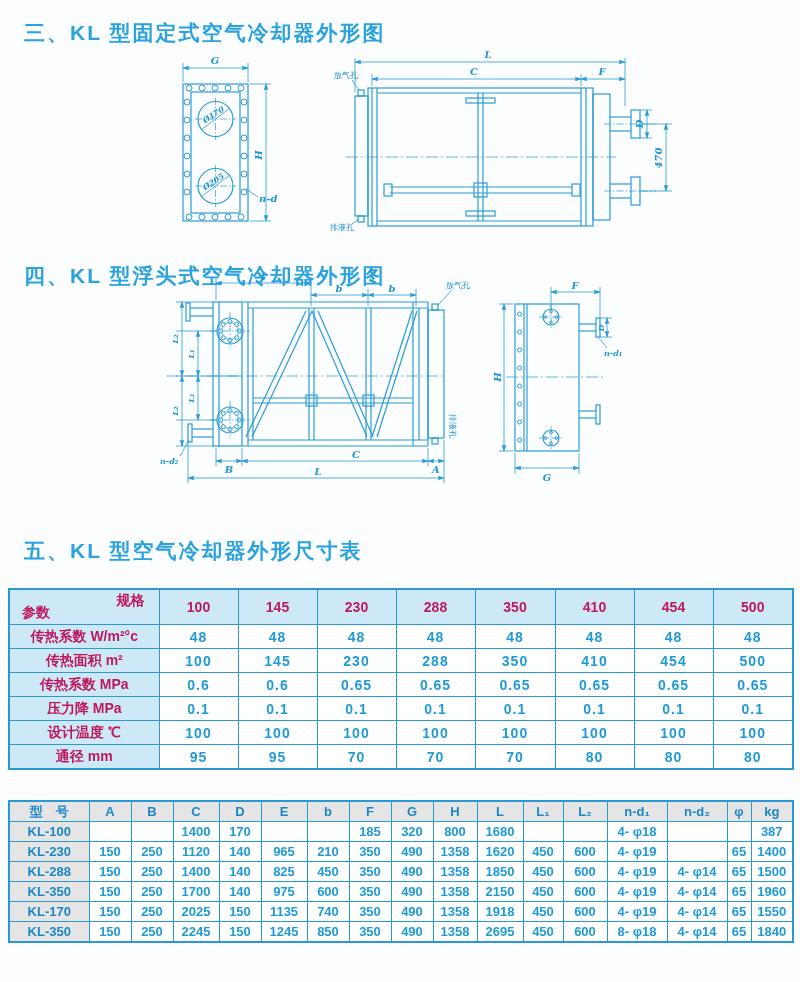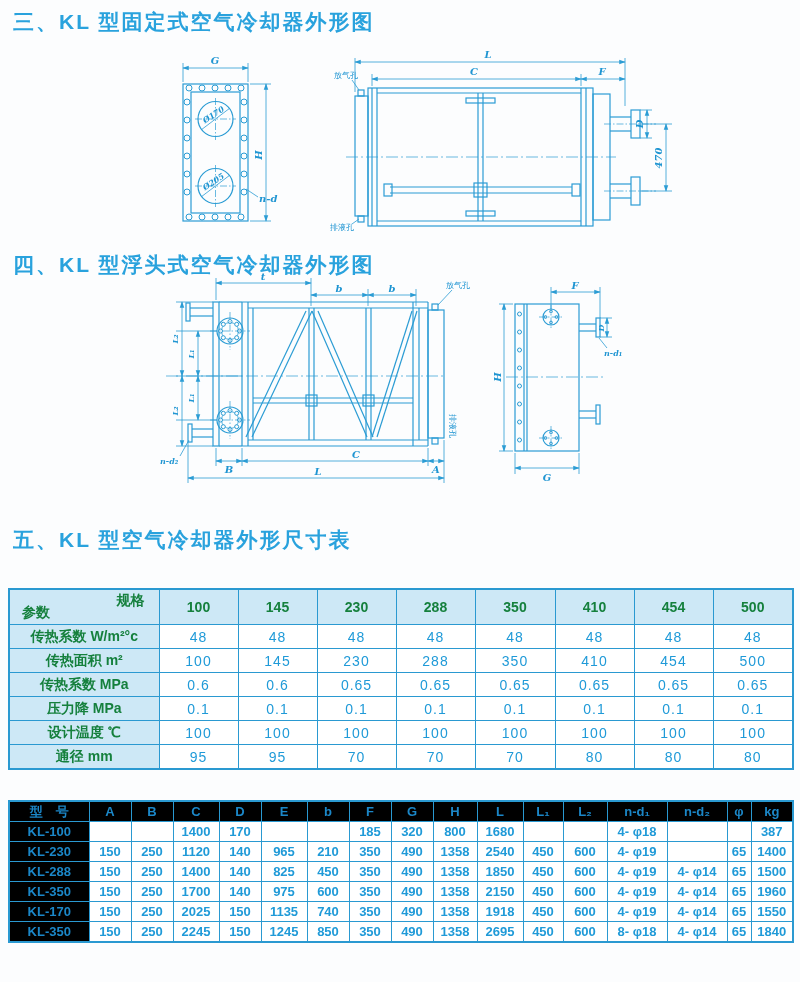--- a/index.html
+++ b/index.html
@@ -1,18 +1,18 @@
 <!DOCTYPE html>
 <html><head>
 <meta charset="utf-8">
 <style>
   html,body{margin:0;padding:0;background:#e9ecee;}
   .page{position:relative;width:800px;height:982px;margin:0 auto;background:#fcfdfe;
         font-family:"Liberation Sans",sans-serif;overflow:hidden;}
-  .sec{position:absolute;left:13px;margin:0;font-size:21px;font-weight:bold;
+  .sec{position:absolute;left:13px;margin:11px;font-size:21px;font-weight:bold;
        color:#29a2dd;letter-spacing:2px;white-space:nowrap;}
   #sec3{top:8px;} #sec4{top:251px;} #sec5{top:526px;}
   .dwg{position:absolute;}
   #svgA{left:148px;top:44px;} #svgB{left:338px;top:46px;}
   #svgC{left:146px;top:276px;} #svgD{left:494px;top:276px;}
 
   svg{overflow:visible;}
   .st{stroke:#2b9cd4;stroke-width:1.2;fill:none;}
   .dl{stroke:#2b9cd4;stroke-width:0.8;fill:none;}
   .cl{stroke:#2b9cd4;stroke-width:0.7;fill:none;stroke-dasharray:12 3 2 3;}
@@ -21,25 +21,25 @@
   .dims{font:italic bold 8px "DejaVu Serif",serif;fill:#1f95d2;}
   .zh{font:8px "Liberation Sans",sans-serif;fill:#1f95d2;}
   .hole{stroke:#2b9cd4;stroke-width:1;fill:#fcfdfe;}
 
   table{border-collapse:collapse;table-layout:fixed;position:absolute;
         border:2px solid #2a99d1;background:#fff;}
   #t1{left:8px;top:588px;width:784px;}
   #t2{left:8px;top:800px;width:784px;}
   th,td{border:1px solid #2a99d1;text-align:center;padding:0;overflow:hidden;white-space:nowrap;}
   #t1 th,#t1 td{height:23px;font-size:14px;}
-  #t1 td{color:#1f9ad8;font-weight:normal;letter-spacing:1px;}
-  #t1 th{background:#cde8f6;color:#15803d;font-weight:bold;}
+  #t1 td{color:#1f9ad8;font-weight:bold;letter-spacing:1px;}
+  #t1 th{background:#cde8f6;color:#be185d;font-weight:bold;}
   #t2 th,#t2 td{height:19px;font-size:13px;}
   #t2 td{color:#1f9ad8;font-weight:bold;}
-  #t2 th{background:#000000;color:#1b87c8;font-weight:bold;}
+  #t2 th{background:#e5e5e5;color:#1b87c8;font-weight:bold;}
   .corner{position:relative;height:34px !important;
     background:#cde8f6 linear-gradient(to bottom right,
       rgba(0,0,0,0) calc(50% - 0.8px), #2a99d1 calc(50% - 0.8px),
       #2a99d1 calc(50% + 0.8px), rgba(0,0,0,0) calc(50% + 0.8px));}
   .corner .ct{position:absolute;top:2px;right:14px;}
   .corner .cb{position:absolute;bottom:2px;left:12px;}
 </style>
 </head>
 <body>
 
@@ -534,21 +534,21 @@
           <th>KL-230</th>
           <td>150</td>
           <td>250</td>
           <td>1120</td>
           <td>140</td>
           <td>965</td>
           <td>210</td>
           <td>350</td>
           <td>490</td>
           <td>1358</td>
-          <td>2540</td>
+          <td>1620</td>
           <td>450</td>
           <td>600</td>
           <td>4- φ19</td>
           <td></td>
           <td>65</td>
           <td>1400</td>
         </tr>
         <tr>
           <th>KL-288</th>
           <td>150</td>

